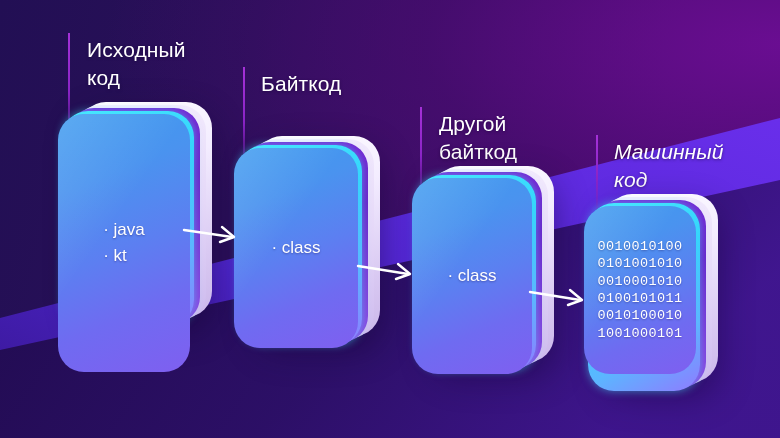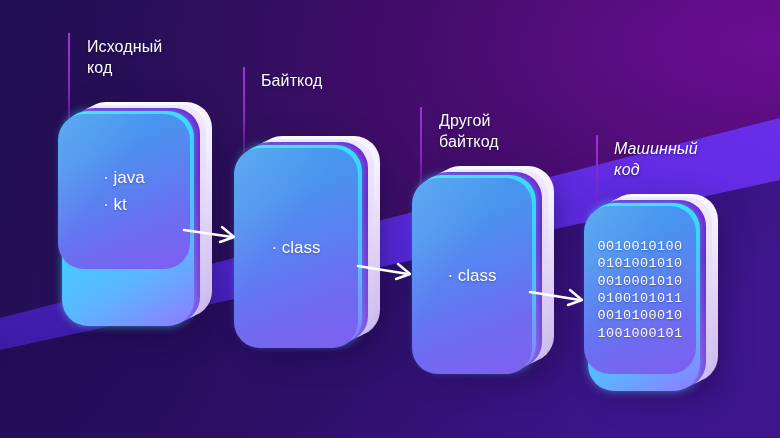--- a/index.html
+++ b/index.html
@@ -25,21 +25,21 @@
     top: 0;
     width: 780px;
     height: 438px;
     pointer-events: none;
   }
 
   
   .label {
     position: absolute;
     color: #ffffff;
-    font-size: 16px;
+    font-size: 21px;
     line-height: 1.32;
     letter-spacing: 0.1px;
     white-space: pre-line;
     padding-left: 11px;
     text-shadow: 0 1px 3px rgba(20,4,50,0.5);
   }
   .leader {
     position: absolute;
     width: 1.6px;
     background: linear-gradient(180deg, #a531d8 0%, #8a24c6 55%, rgba(120,30,170,0.15) 100%);
@@ -140,21 +140,21 @@
   <div class="label" style="left:428px; top:110px;">Другой
 байткод</div>
   <div class="label" style="left:603px; top:138px;font-style:italic;">Машинный
 код</div>
 
   <div class="card" style="left:58px; top:108px; width:132px; height:215px;">
     <div class="layer sheet-white" style="left:22px; top:-6px; width:132px; height:215px;"></div>
     <div class="layer sheet-lav" style="left:16px; top:-3px; width:132px; height:215px;"></div>
     <div class="layer sheet-purple" style="left:10px; top:0px; width:132px; height:215px;"></div>
     <div class="layer sheet-cyan" style="left:4px; top:3px; width:132px; height:215px;"></div>
-    <div class="layer face" style="left:0px; top:6px; width:132px; height:155px;">
+    <div class="layer face" style="left:0px; top:6px; width:132px; height:258px;">
       <div class="face-text">· java
 · kt</div>
     </div>
   </div>
 
   <div class="card" style="left:234px; top:142px; width:124px; height:200px;">
     <div class="layer sheet-white" style="left:22px; top:-6px; width:124px; height:200px;"></div>
     <div class="layer sheet-lav" style="left:16px; top:-3px; width:124px; height:200px;"></div>
     <div class="layer sheet-purple" style="left:10px; top:0px; width:124px; height:200px;"></div>
     <div class="layer sheet-cyan" style="left:4px; top:3px; width:124px; height:200px;"></div>

